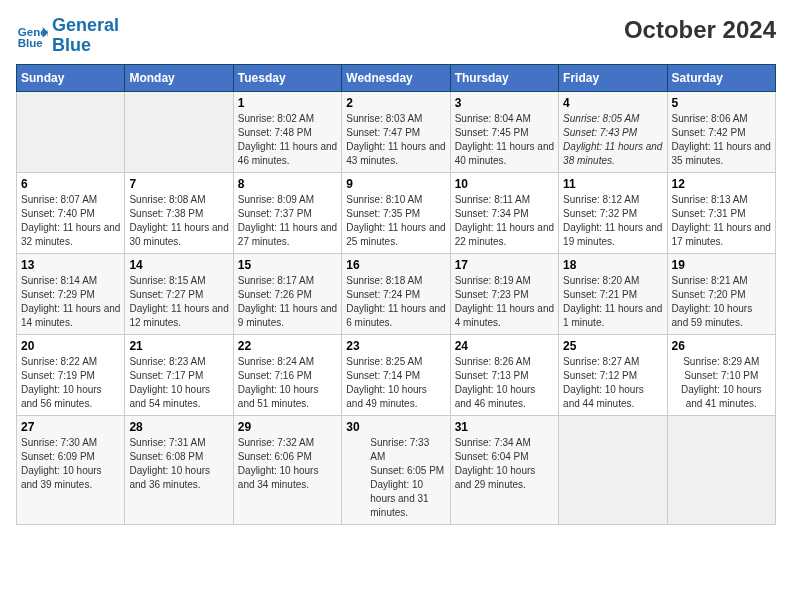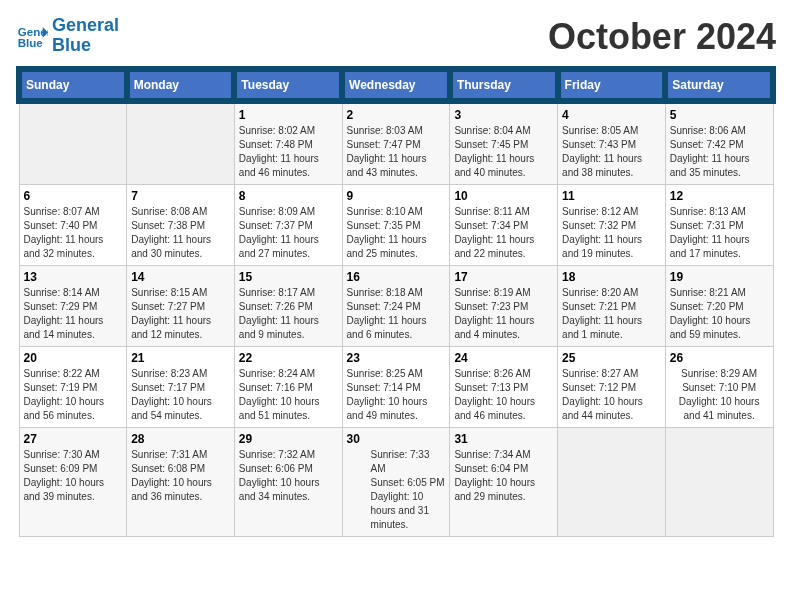--- a/index.html
+++ b/index.html
@@ -29,40 +29,40 @@
     }
     .logo-text span { color: #1a6faf; }
     .logo-icon {
       width: 32px;
       height: 32px;
     }
     .title-block {
       text-align: right;
     }
     .month-title {
-      font-size: 36px;
+      font-size: 24px;
       font-weight: bold;
       color: #333;
     }
     .location {
       font-size: 15px;
       color: #555;
     }
     table {
       width: 100%;
       border-collapse: collapse;
       font-size: 11px;
     }
     thead tr th {
       background-color: #4472C4;
       color: #fff;
       padding: 6px 4px;
       text-align: left;
       font-size: 12px;
-      border: 6px solid #0c4a6e;
+      border: 1px solid #0c4a6e;
     }
     tbody tr td {
       border: 1px solid #ccc;
       padding: 4px;
       vertical-align: top;
       width: 108px;
       min-height: 80px;
       height: 80px;
       background: #fff;
     }
@@ -136,21 +136,21 @@
 Daylight: 11 hours and 43 minutes.</div>
         </td>
         <td>
           <span class="day-number">3</span>
           <div class="day-info" style="white-space: pre-line;">Sunrise: 8:04 AM
 Sunset: 7:45 PM
 Daylight: 11 hours and 40 minutes.</div>
         </td>
         <td>
           <span class="day-number">4</span>
-          <div class="day-info" style="white-space: pre-line;">Sunrise: 8:05 AM
+          <div class="day-info" style="white-space: pre-line; font-style: italic;">Sunrise: 8:05 AM
 Sunset: 7:43 PM
 Daylight: 11 hours and 38 minutes.</div>
         </td>
         <td>
           <span class="day-number">5</span>
           <div class="day-info" style="white-space: pre-line;">Sunrise: 8:06 AM
 Sunset: 7:42 PM
 Daylight: 11 hours and 35 minutes.</div>
         </td>
       </tr>

